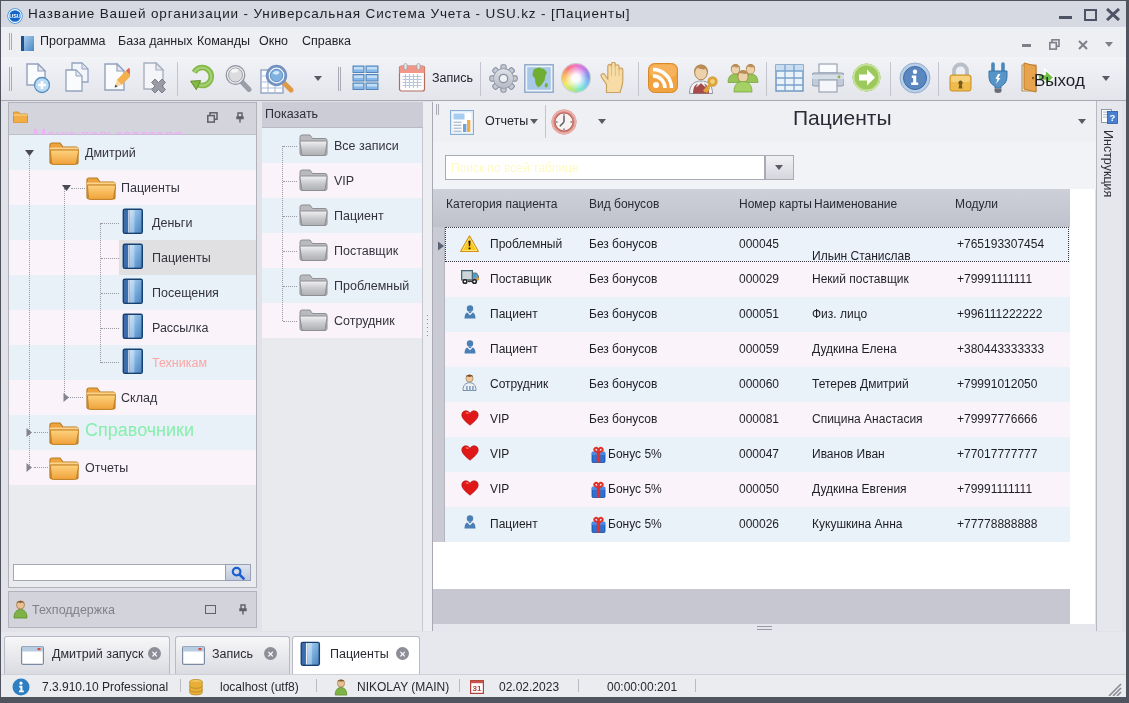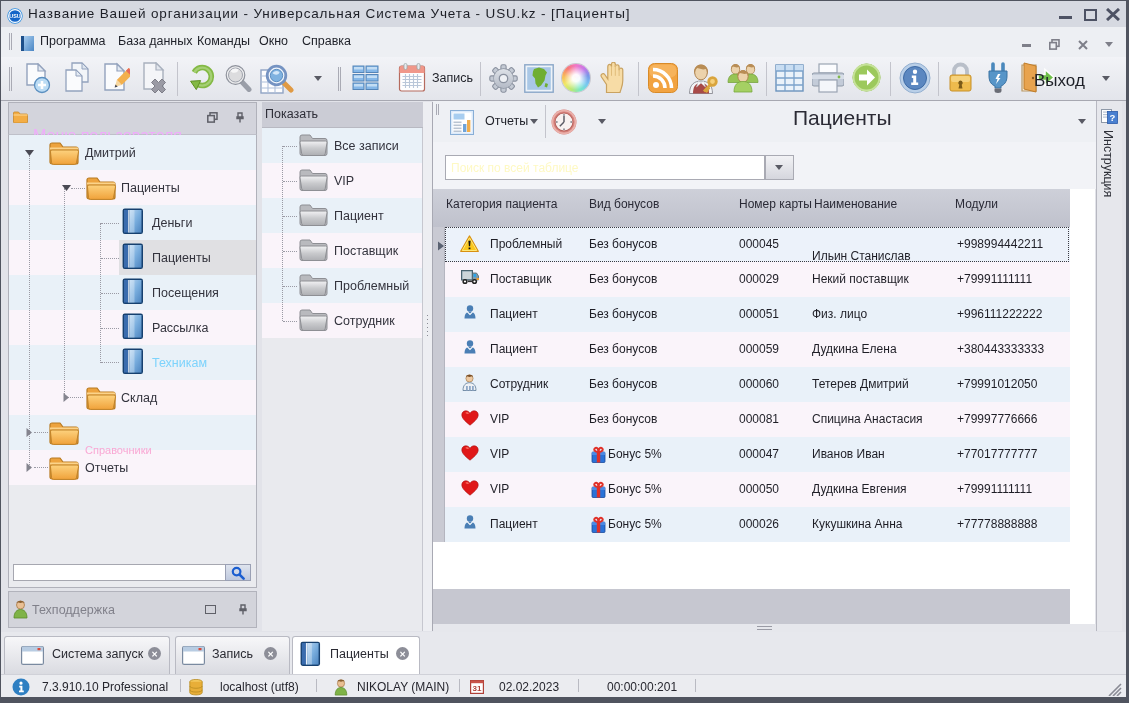--- a/index.html
+++ b/index.html
@@ -435,23 +435,23 @@
   </svg>
 <svg class="i book" style="left:122px;top:348px" width="22" height="27" viewBox="0 0 22 27">
     <use href="#bk"></use>
   </svg>
 <div class="t" style="left:85px;top:146px;font-size:12.5px;color:#33333d">Дмитрий</div>
 <div class="t" style="left:121px;top:181px;font-size:12.5px;color:#33333d">Пациенты</div>
 <div class="t" style="left:152px;top:216px;font-size:12.5px;color:#33333d">Деньги</div>
 <div class="t" style="left:152px;top:251px;font-size:12.5px;color:#33333d">Пациенты</div>
 <div class="t" style="left:152px;top:286px;font-size:12.5px;color:#33333d">Посещения</div>
 <div class="t" style="left:152px;top:321px;font-size:12.5px;color:#33333d">Рассылка</div>
-<div class="t" style="left:152px;top:356px;font-size:12.5px;color:#7dd3fc">Техникам</div>
+<div class="t" style="left:152px;top:356px;font-size:12.5px;color:#fca5a5">Техникам</div>
 <div class="t" style="left:121px;top:391px;font-size:12.5px;color:#33333d">Склад</div>
-<div class="t" style="left:85px;top:444px;font-size:11px;color:#f9a8d4">Справочники</div>
+<div class="t" style="left:85px;top:420px;font-size:18px;color:#86efac">Справочники</div>
 <div class="t" style="left:85px;top:461px;font-size:12.5px;color:#33333d">Отчеты</div>
 
 <div class="i" style="left:13px;top:564px;width:212px;height:17px;background:#fff;border:1px solid #a6a7b0;border-right:none"></div>
 <div class="i" style="left:225px;top:564px;width:26px;height:17px;background:linear-gradient(#dfe4ee,#bfc9de);border:1px solid #9aa0b4"></div>
 <svg class="i" style="left:231px;top:566px" width="14" height="14" viewBox="0 0 14 14">
     <circle cx="5.6" cy="5.6" r="3.8" fill="none" stroke="#1b5ed0" stroke-width="2.2"></circle>
     <path d="M8.6 8.6 L12.6 12.6" stroke="#1b5ed0" stroke-width="2.6" stroke-linecap="round"></path>
   </svg>
 
 <div id="techpanel"></div>
@@ -676,38 +676,38 @@
 <div class="dcell" style="left:739px;top:524px">000026</div>
 <div class="dcell" style="left:812px;top:256px">Ильин Станислав</div>
 <div class="dcell" style="left:812px;top:279px">Некий поставщик</div>
 <div class="dcell" style="left:812px;top:314px">Физ. лицо</div>
 <div class="dcell" style="left:812px;top:349px">Дудкина Елена</div>
 <div class="dcell" style="left:812px;top:384px">Тетерев Дмитрий</div>
 <div class="dcell" style="left:812px;top:419px">Спицина Анастасия</div>
 <div class="dcell" style="left:812px;top:454px">Иванов Иван</div>
 <div class="dcell" style="left:812px;top:489px">Дудкина Евгения</div>
 <div class="dcell" style="left:812px;top:524px">Кукушкина Анна</div>
-<div class="dcell" style="left:957px;top:244px">+998994442211</div>
+<div class="dcell" style="left:957px;top:244px">+765193307454</div>
 <div class="dcell" style="left:957px;top:279px">+79991111111</div>
 <div class="dcell" style="left:957px;top:314px">+996111222222</div>
 <div class="dcell" style="left:957px;top:349px">+380443333333</div>
 <div class="dcell" style="left:957px;top:384px">+79991012050</div>
 <div class="dcell" style="left:957px;top:419px">+79997776666</div>
 <div class="dcell" style="left:957px;top:454px">+77017777777</div>
 <div class="dcell" style="left:957px;top:489px">+79991111111</div>
 <div class="dcell" style="left:957px;top:524px">+77778888888</div>
 
 <div id="tabbar"></div>
 <div class="tab" style="left:4px;width:166px"></div>
 <div class="tab" style="left:175px;width:115px"></div>
 <div class="tab" style="left:292px;width:128px;background:#fff;height:38px"></div>
 <svg class="i" style="left:21px;top:646px" width="23" height="19" viewBox="0 0 23 19">
     <use href="#wi"></use>
   </svg>
-<div class="t" style="left:52px;top:647px;font-size:12.5px;color:#2a2a32">Система запуск</div>
+<div class="t" style="left:52px;top:647px;font-size:12.5px;color:#2a2a32">Дмитрий запуск</div>
 <div class="tabx" style="left:148px;top:647px"></div>
 <svg class="i" style="left:182px;top:646px" width="23" height="19" viewBox="0 0 23 19">
     <use href="#wi"></use>
   </svg>
 <div class="t" style="left:212px;top:647px;font-size:12.5px;color:#2a2a32">Запись</div>
 <div class="tabx" style="left:264px;top:647px"></div>
 <svg class="i" style="left:300px;top:641px" width="21" height="26" viewBox="0 0 22 27">
     <use href="#bk"></use>
   </svg>
 <div class="t" style="left:330px;top:647px;font-size:12.5px;color:#2a2a32">Пациенты</div>

